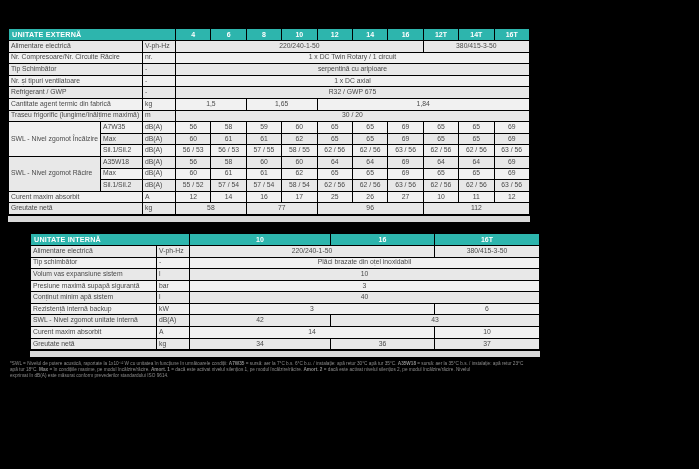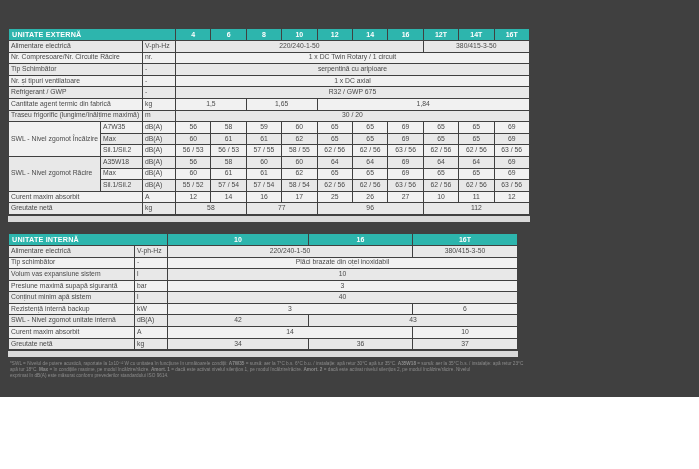--- a/index.html
+++ b/index.html
@@ -6,24 +6,24 @@
     --teal:#2db5ad;
     --row-odd:#e8e8e8;
     --row-even:#f1f1f1;
     --strip:#d9d9d9;
     --text:#4a4a4a;
     --footnote:#8c8c8c;
   }
   *{box-sizing:border-box;}
   html,body{margin:0;padding:0;background:#fff;}
   body{width:699px;height:469px;font-family:"Liberation Sans",sans-serif;}
-  .page{position:relative;width:699px;height:397px;overflow:hidden;background:#404040;}
+  .page{position:relative;width:699px;height:469px;overflow:hidden;background:#000000;}
   .tables{position:absolute;left:8px;top:28px;}
   .table-block{display:block;width:fit-content;}
-  .table-block.internal{margin-top:11px;}
+  .table-block.internal{margin-top:11px;margin-left:22px;}
   table.spec{border-collapse:separate;border-spacing:1px;table-layout:fixed;}
   table.spec th, table.spec td{
     font-size:6.8px;line-height:1;height:10.6px;padding:0 2px;
     color:var(--text);font-weight:normal;overflow:hidden;white-space:nowrap;
     vertical-align:middle;
   }
   table.spec th{background:var(--teal);color:#fff;font-weight:bold;height:11px;font-size:7px;}
   table.spec th.title{text-align:left;padding-left:3px;font-size:7.2px;letter-spacing:.2px;}
   table.spec th.col{text-align:center;}
   td.label{text-align:left;padding-left:3px;}

